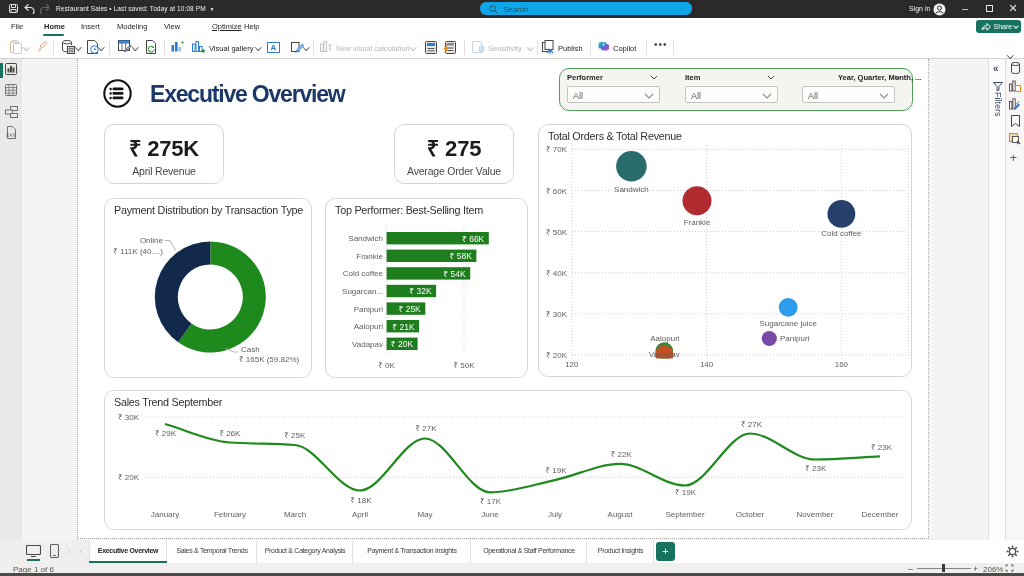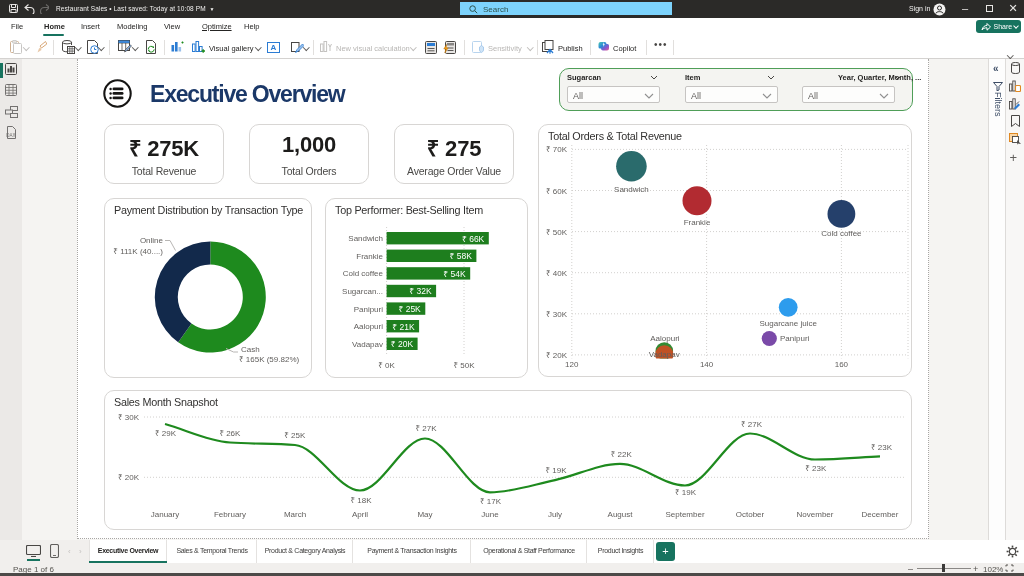--- a/index.html
+++ b/index.html
@@ -2,21 +2,21 @@
 <html><head>
 <meta charset="utf-8">
 <style>
 * { margin:0; padding:0; box-sizing:border-box; }
 html,body { width:1024px; height:576px; overflow:hidden; font-family:"Liberation Sans", sans-serif; }
 body { position:relative; background:#fff; }
 .abs { position:absolute; }
 
 #titlebar { position:absolute; left:0; top:0; width:1024px; height:18px; background:#2b2a28; color:#fff; }
 #titlebar .ttxt { position:absolute; left:56px; top:5px; font-size:6.5px; letter-spacing:0; color:#f3f2f1; letter-spacing:0.1px; }
-#searchbox { position:absolute; left:460px; top:2px; width:212px; height:13px; background:#7dd3fc; border-radius:0; }
+#searchbox { position:absolute; left:480px; top:2px; width:212px; height:13px; background:#0ea5e9; border-radius:6px; }
 #searchbox span { position:absolute; left:23px; top:2.5px; font-size:8px; color:#2e524c; }
 .winbtn { position:absolute; top:0; width:30px; height:18px; color:#e8e6e4; font-size:11px; text-align:center; line-height:17px; }
 
 #menubar { position:absolute; left:0; top:18px; width:812px; height:18px; background:#fff; }
 .menuitem { position:absolute; top:4px; font-size:7.5px; color:#252423; }
 #homeunderline { position:absolute; left:43px; top:15.5px; width:21px; height:2px; background:#17735f; border-radius:1px; }
 #sharebtn { position:absolute; left:976px; top:20px; width:45px; height:13px; background:#17735f; border-radius:3px; color:#fff; font-size:7px; z-index:5; }
 
 #ribbon { position:absolute; left:0; top:36px; width:1024px; height:23px; background:#fff; border-bottom:1px solid #d4d2d0; }
 .rdiv { position:absolute; top:4px; width:1px; height:15px; background:#e1dfdd; }
@@ -78,21 +78,21 @@
   <div class="winbtn" style="left:974px;"><span style="display:inline-block;width:7px;height:7px;border:1px solid #e8e6e4;margin-top:5px;"></span></div>
   <div class="winbtn" style="left:998px;">✕</div>
 </div>
 
 <div id="menubar">
   <div class="menuitem" style="left:11px;">File</div>
   <div class="menuitem" style="left:44px;font-weight:bold;">Home</div>
   <div class="menuitem" style="left:81px;">Insert</div>
   <div class="menuitem" style="left:117px;">Modeling</div>
   <div class="menuitem" style="left:164px;">View</div>
-  <div class="menuitem" style="left:202px;text-decoration:underline;">Optimize</div>
+  <div class="menuitem" style="left:212px;text-decoration:underline;">Optimize</div>
   <div class="menuitem" style="left:244px;">Help</div>
   <div id="homeunderline"></div>
 </div>
 <div id="sharebtn">
   <svg class="abs" style="left:5px;top:2px" width="10" height="9" viewBox="0 0 10 9">
       <path d="M1 8 c0.5 -3 2.5 -4.5 5 -4.5 V1.5 L9.5 5 L6 8.2 V5.8 C3.5 5.8 2 6.5 1 8 Z" fill="none" stroke="#fff" stroke-width="1"></path>
     </svg>
   <span class="abs" style="left:17.5px;top:3px;">Share</span>
   <div class="abs" style="left:38px;top:4px;width:4px;height:4px;border-right:1px solid #fff;border-bottom:1px solid #fff;transform:rotate(45deg);"></div>
 </div>
@@ -251,21 +251,21 @@
         <rect x="9.5" y="13.1" width="11" height="2.7" rx="1.3"></rect>
         <rect x="9.5" y="17.6" width="11" height="2.7" rx="1.3"></rect>
         <circle cx="7.6" cy="10" r="1.2"></circle>
           <circle cx="7.6" cy="14.5" r="1.2"></circle>
           <circle cx="7.6" cy="19" r="1.2"></circle>
       </g>
     </svg>
     <div class="abs" style="left:72px;top:21.5px;font-size:23px;font-weight:bold;color:#1b3868;letter-spacing:-1.2px;">Executive Overview</div>
 
     <div class="abs" style="left:481px;top:9px;width:354px;height:43px;border:1.6px solid #4f9e58;border-radius:10px;background:#f4f4f1;"></div>
-    <div class="abs" style="left:489px;top:13.5px;font-size:7.5px;font-weight:bold;color:#252423;">Sugarcan</div>
+    <div class="abs" style="left:489px;top:13.5px;font-size:7.5px;font-weight:bold;color:#252423;">Performer</div>
     <svg class="abs" style="left:572px;top:16px" width="8" height="5" viewBox="0 0 8 5">
         <path d="M1 1 L4 4 L7 1" fill="none" stroke="#484644" stroke-width="1"></path>
       </svg>
     <div class="abs" style="left:607px;top:13.5px;font-size:7.5px;font-weight:bold;color:#252423;">Item</div>
     <svg class="abs" style="left:689px;top:16px" width="8" height="5" viewBox="0 0 8 5">
         <path d="M1 1 L4 4 L7 1" fill="none" stroke="#484644" stroke-width="1"></path>
       </svg>
     <div class="abs" style="left:760px;top:13.5px;font-size:7.5px;font-weight:bold;color:#252423;">Year, Quarter, Month, ...</div>
     <svg class="abs" style="left:816px;top:16px" width="8" height="5" viewBox="0 0 8 5">
         <path d="M1 1 L4 4 L7 1" fill="none" stroke="#484644" stroke-width="1"></path>
@@ -284,25 +284,21 @@
       </div>
     <div class="slbox abs" style="left:724px;top:27px;">
         <span>All</span>
         <svg class="abs" style="right:5px;top:6px" width="10" height="6" viewBox="0 0 10 6">
           <path d="M1 1 L5 5 L9 1" fill="none" stroke="#909090" stroke-width="1.1"></path>
         </svg>
       </div>
 
     <div class="card" style="left:26px;top:65px;width:120px;height:60px;">
       <div class="kpival">₹ 275K</div>
-        <div class="kpilab">Total Revenue</div>
-    </div>
-    <div class="card" style="left:171px;top:65px;width:120px;height:60px;">
-      <div class="kpival">1,000</div>
-        <div class="kpilab">Total Orders</div>
+        <div class="kpilab">April Revenue</div>
     </div>
     <div class="card" style="left:316px;top:65px;width:120px;height:60px;">
       <div class="kpival">₹ 275</div>
         <div class="kpilab">Average Order Value</div>
     </div>
 
     <div class="card" style="left:26px;top:139px;width:208px;height:180px;">
       <div class="cardtitle">Payment Distribution by Transaction Type</div>
       <svg class="abs" style="left:0;top:0" width="208" height="180" viewBox="0 0 208 180">
         <path d="M 105.3 42.5 A 55.5 55.5 0 1 1 73.19 143.27 L 86.50 124.51 A 32.5 32.5 0 1 0 105.3 65.5 Z" fill="#1e8a1e"></path>
@@ -405,21 +401,21 @@
         <text x="241" y="216.3" class="glab">Panipuri</text>
         <g class="glab" text-anchor="middle">
           <text x="32.8" y="241.6">120</text>
           <text x="167.6" y="241.6">140</text>
           <text x="302.4" y="241.6">160</text>
         </g>
       </svg>
     </div>
 
     <div class="card" style="left:26px;top:331px;width:808px;height:140px;">
-      <div class="cardtitle">Sales Month Snapshot</div>
+      <div class="cardtitle">Sales Trend September</div>
       <svg class="abs" style="left:0;top:0" width="808" height="140" viewBox="0 0 808 140">
         <g stroke="#d2d0ce" stroke-dasharray="1,2" stroke-width="1">
           <line x1="39" y1="26.0" x2="800" y2="26.0"></line>
           <line x1="39" y1="86.3" x2="800" y2="86.3"></line>
         </g>
         <g class="glab" text-anchor="end">
           <text x="34" y="29">₹ 30K</text>
           <text x="34" y="89.3">₹ 20K</text>
         </g>
         <path d="M 60.0 33.0 C 81.7 39.2 103.3 50.0 125.0 51.5 C 146.7 53.0 168.3 52.4 190.0 54.0 C 211.7 55.6 233.3 99.5 255.0 99.5 C 276.7 99.5 298.3 47.5 320.0 47.5 C 341.7 47.5 363.3 101.3 385.0 101.3 C 406.7 101.3 428.3 93.7 450.0 89.1 C 471.7 84.5 493.3 72.9 515.0 72.9 C 536.7 72.9 558.3 94.5 580.0 94.5 C 601.7 94.5 623.3 42.5 645.0 42.5 C 666.7 42.5 688.3 68.5 710.0 68.5 C 731.7 68.5 753.3 66.4 775.0 65.3" fill="none" stroke="#1e8a1e" stroke-width="2.2"></path>
@@ -526,18 +522,18 @@
       </g>
     </svg>
 </div>
 
 <div id="statusbar">
   <div class="abs" style="left:4px;top:1.5px;margin-left:9px;">Page 1 of 6</div>
   <div class="abs" style="left:908px;top:0.5px;font-size:9px;">–</div>
   <div class="abs" style="left:917px;top:4.5px;width:54px;height:1px;background:#8a8886;"></div>
   <div class="abs" style="left:942px;top:1px;width:2.5px;height:8px;background:#3b3a39;"></div>
   <div class="abs" style="left:973px;top:0.5px;font-size:9px;">+</div>
-  <div class="abs" style="left:983px;top:1.5px;">102%</div>
+  <div class="abs" style="left:983px;top:1.5px;">206%</div>
   <svg class="abs" style="left:1005px;top:1px" width="9" height="8" viewBox="0 0 9 8">
       <path d="M1 2.5 V1 h2 M6 1 h2 v1.5 M8 5.5 V7 H6 M3 7 H1 V5.5" fill="none" stroke="#55534f" stroke-width="1"></path>
     </svg>
 </div>
 <div id="bottomstrip"></div>
 
 </body></html>

